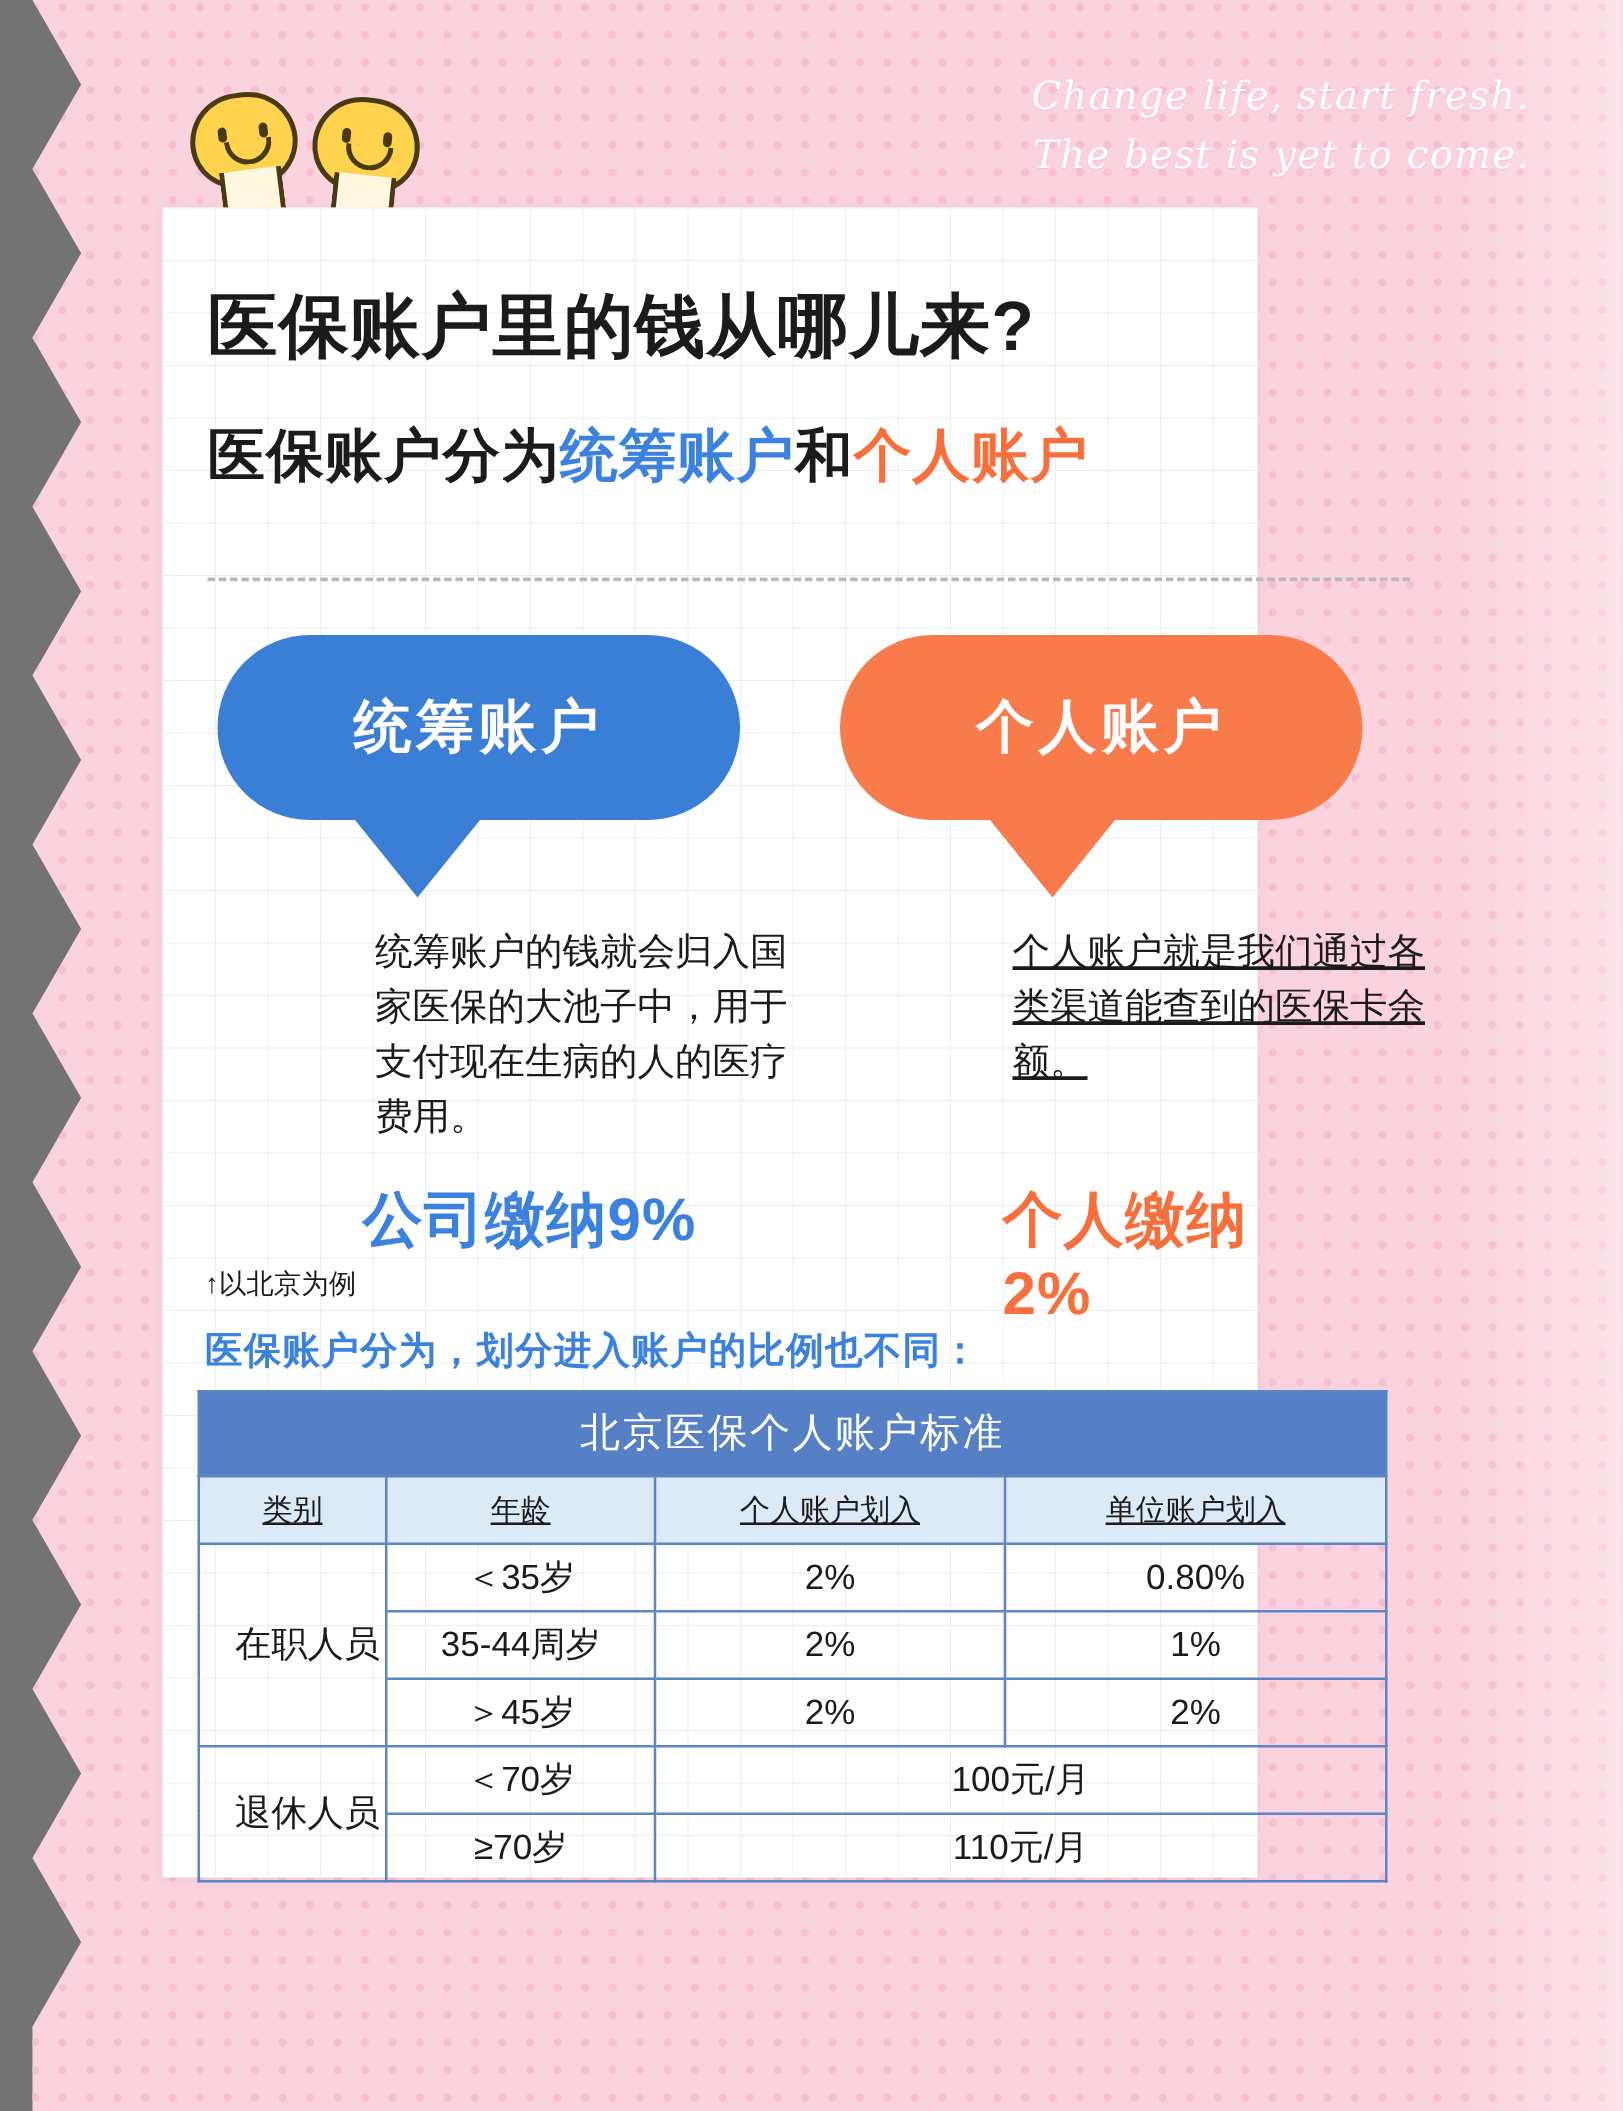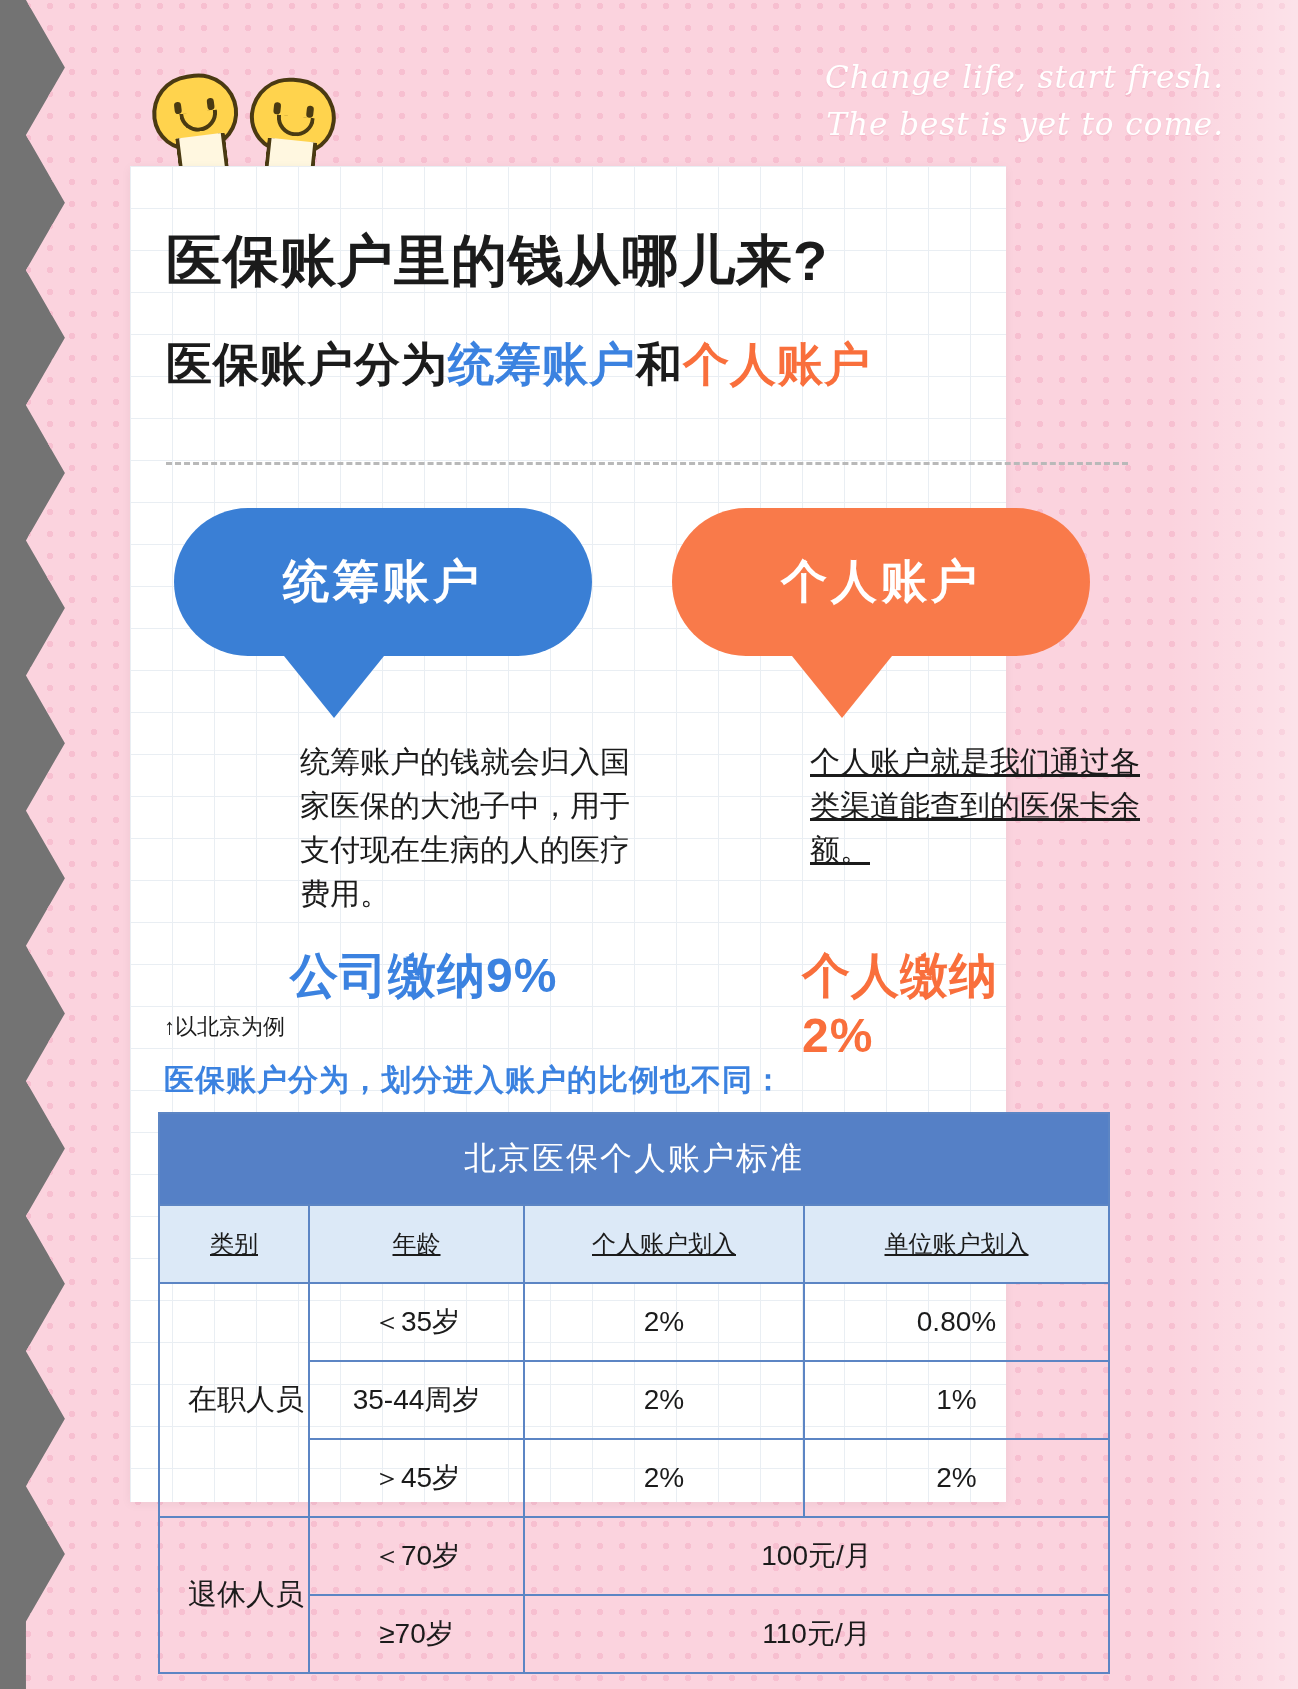--- a/index.html
+++ b/index.html
@@ -232,21 +232,21 @@
     width: 950px;
     border-collapse: collapse;
     table-layout: fixed;
     font-size: 28px;
     color: #1b1b1b;
   }
   .tbl th, .tbl td {
     border: 2px solid #5c85c4;
     text-align: center;
     height: 52px;
-    padding: 12px 4px;
+    padding: 0 4px;
   }
   .tbl .title-row th {
     background: #5580c6;
     color: #ffffff;
     font-size: 32px;
     font-weight: normal;
     height: 66px;
     letter-spacing: 2px;
   }
   .tbl .head-row th {

